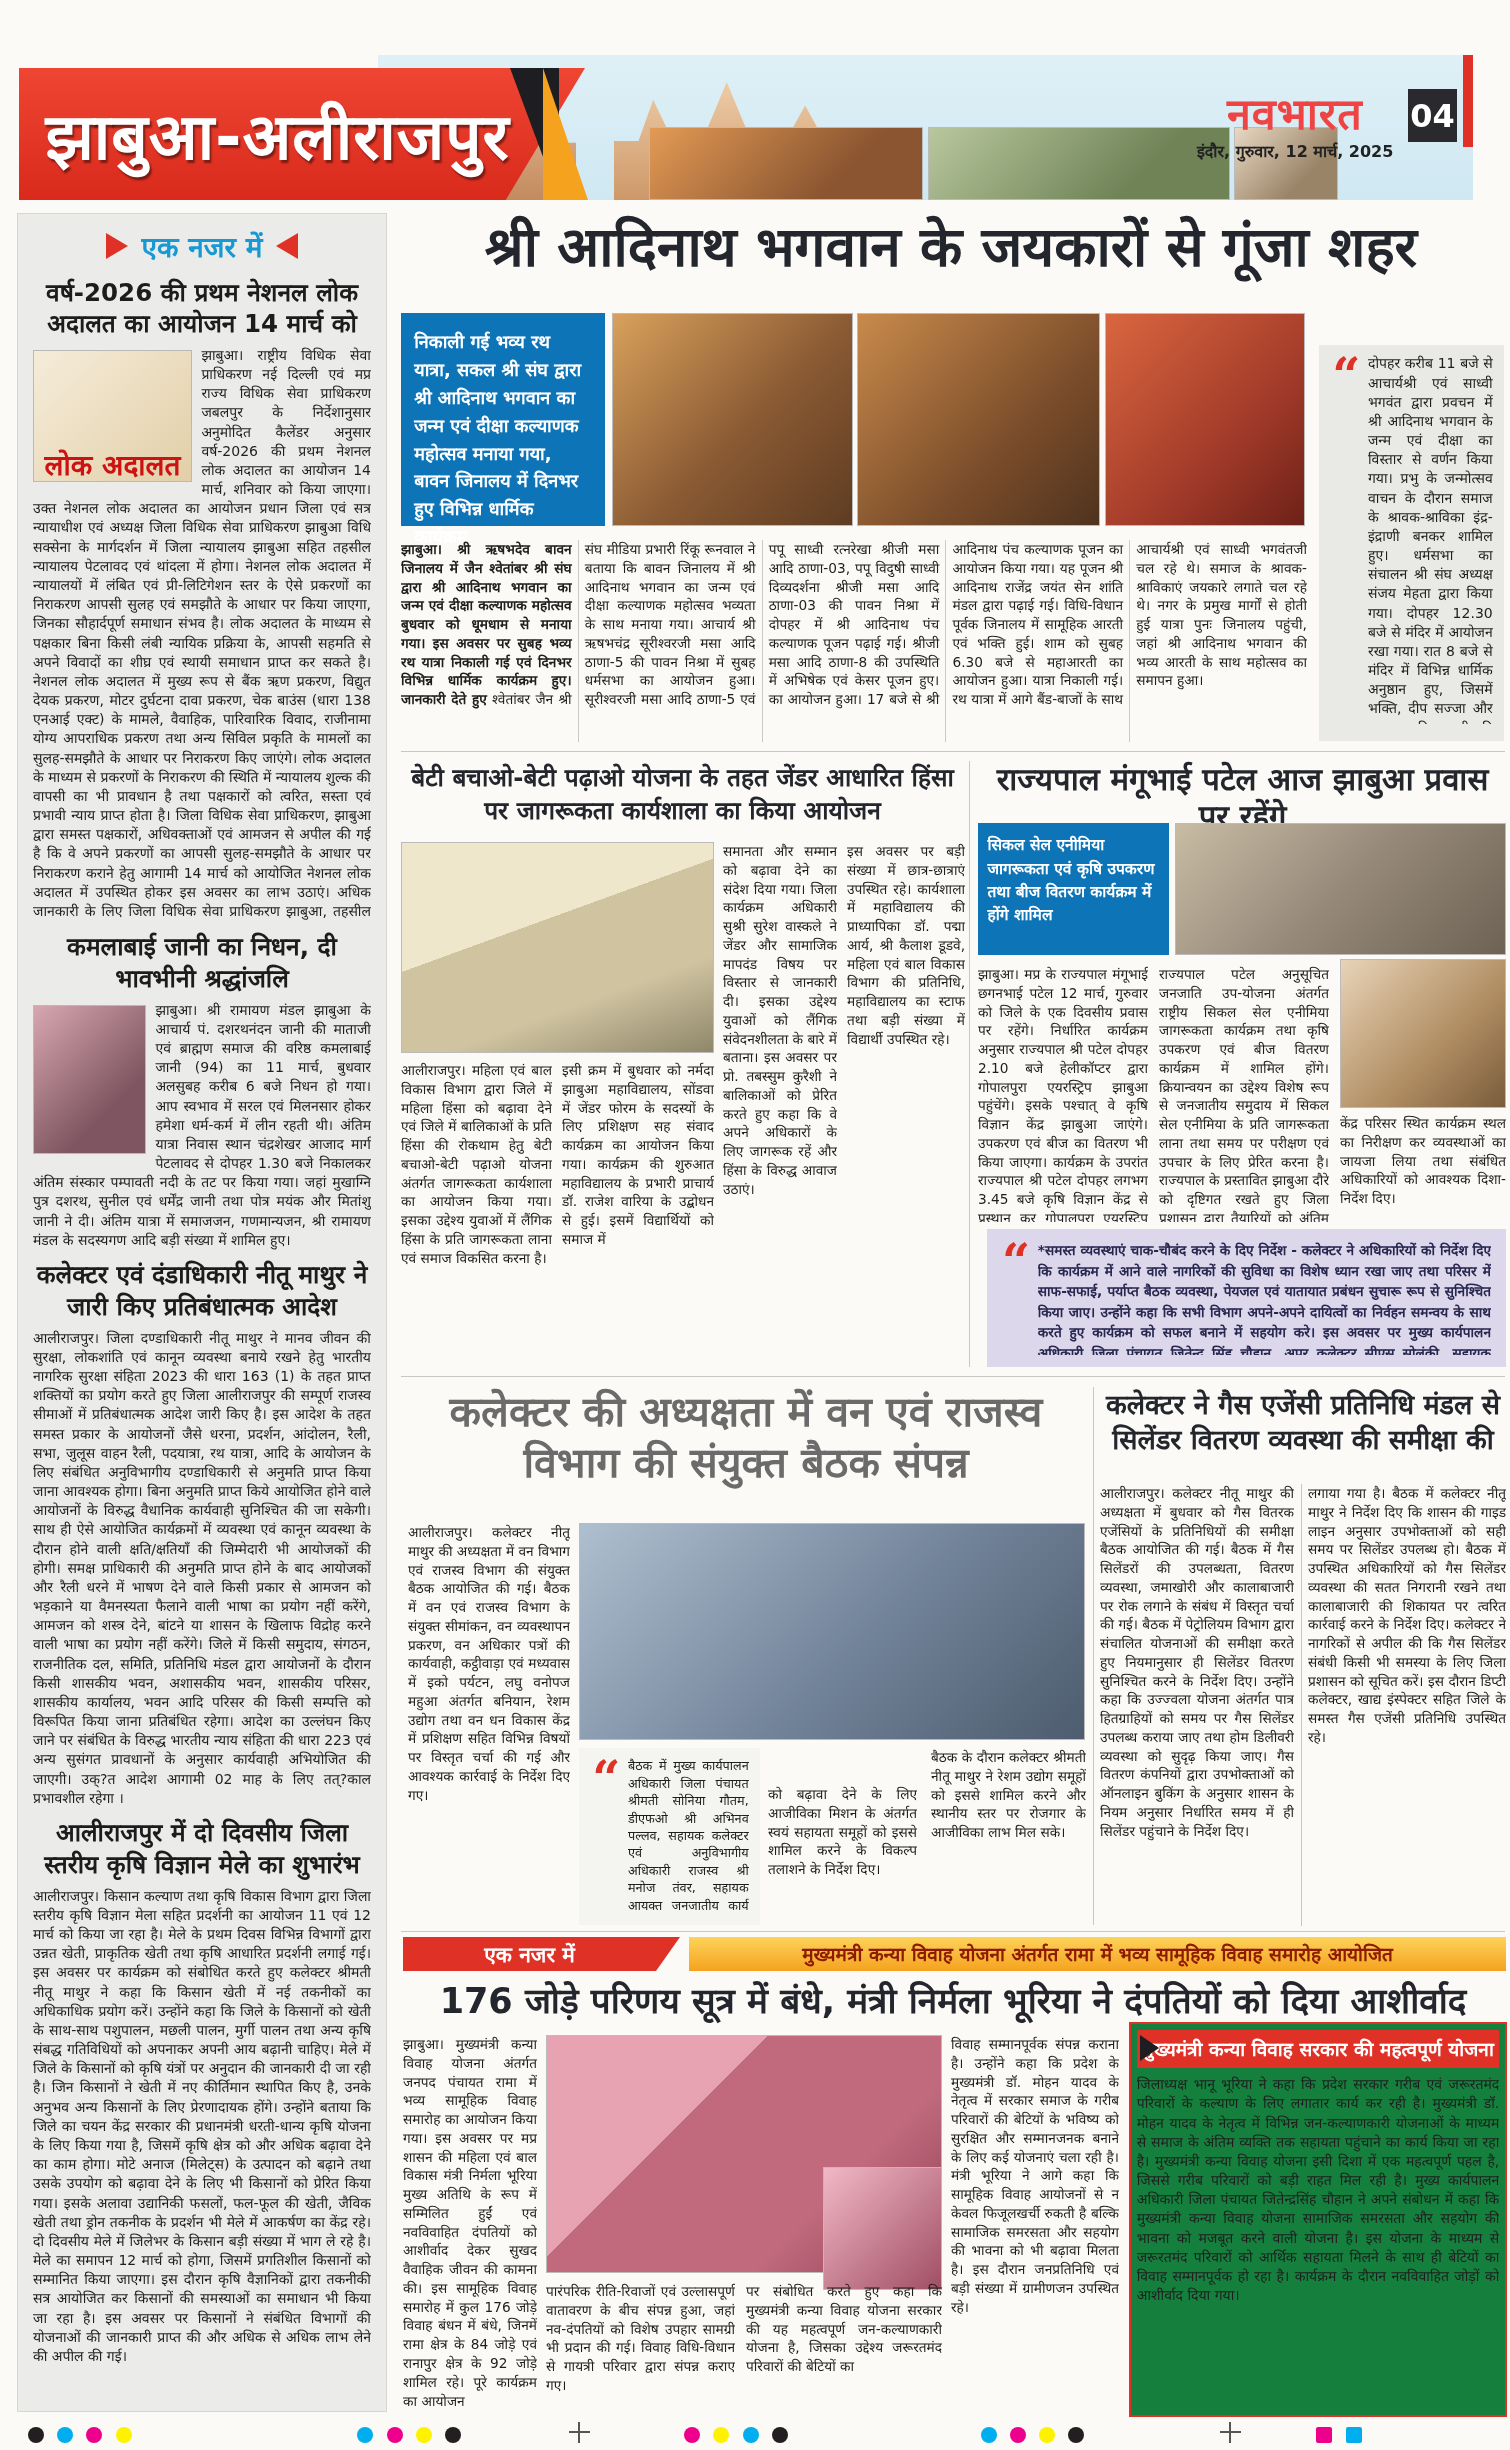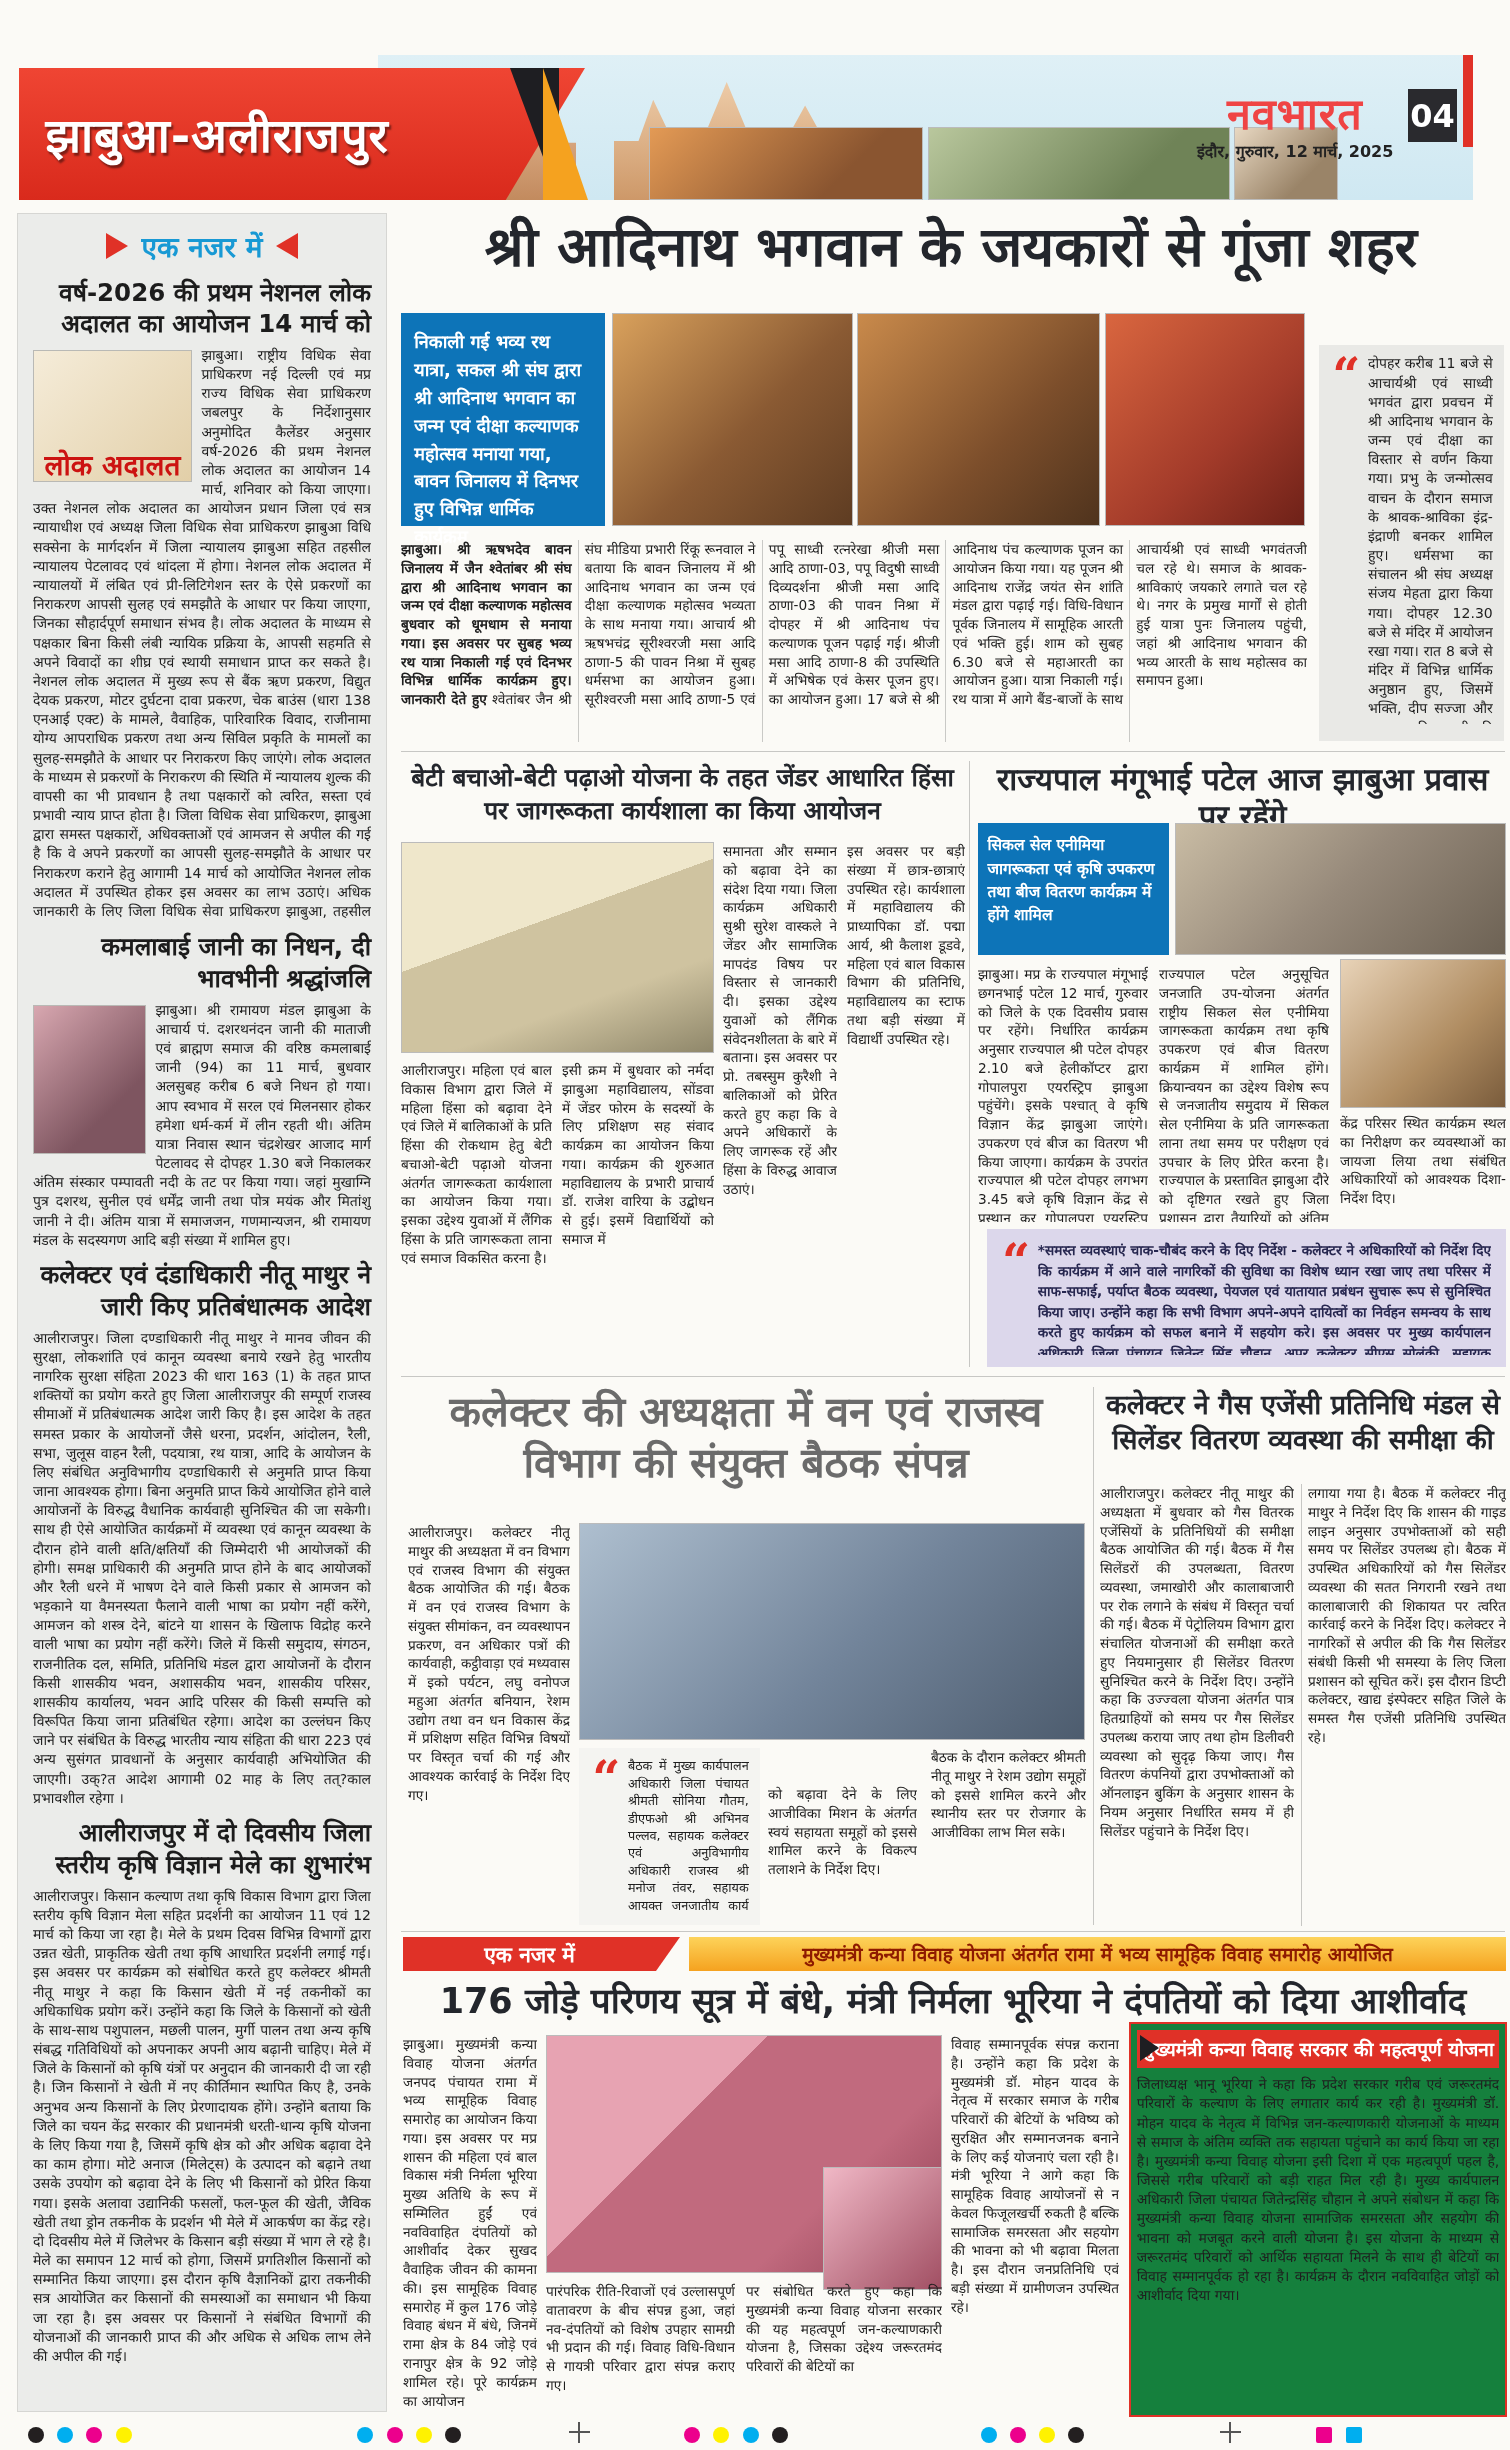--- a/index.html
+++ b/index.html
@@ -8,41 +8,41 @@
   .page{position:relative;width:1510px;height:2450px;margin:0 auto;background:#fbfaf6;overflow:hidden}
   .abs{position:absolute}
   .bt{font-size:13.7px;line-height:1.37;text-align:justify;color:#1e1e1e;overflow:hidden}
   .hl{font-weight:bold;color:#23262c;text-align:center}
   .photo{overflow:hidden;border:0.9px solid #bbb}
   .vr{width:0.9px;background:#c7c7c4}
   .hrule{height:0.9px;background:#c7c7c4}
   
   .sky{background:linear-gradient(#dff0f6,#cfe8f2)}
   .banner{background:linear-gradient(#ef4533,#d92a1c);display:flex;align-items:center;padding-left:26.4px}
-  .banner-text{color:#fff;font-size:47px;font-weight:bold;text-shadow:1.9px 2.8px 1.9px rgba(0,0,0,.45);letter-spacing:0.9px;white-space:nowrap}
+  .banner-text{color:#fff;font-size:64px;font-weight:bold;text-shadow:1.9px 2.8px 1.9px rgba(0,0,0,.45);letter-spacing:0.9px;white-space:nowrap}
   .tri{width:0;height:0}
   .masthead{font-size:43px;font-weight:bold;color:#ef4444;letter-spacing:0.9px}
   .pagebox{background:#2a2a2e;color:#fff;font-weight:bold;font-size:32px;display:flex;align-items:center;justify-content:center}
   .dateline{font-size:16px;font-weight:bold;color:#222}
   .temple{position:absolute;bottom:0;opacity:.85;border-radius:3.8px 3.8px 0 0}
   
   .kicker{background:#0d74b8;color:#fff;font-weight:bold;font-size:18px;line-height:1.55;padding:15px 13.2px;text-align:left}
   .bluebox{background:#0d74b8;color:#fff;font-weight:bold;font-size:15.6px;line-height:1.5;padding:11.3px 9.4px}
   .quotebox{background:#e9e9e6;padding:9.4px 11.3px 9.4px 13.2px}
   .qmark{font-family:"DejaVu Serif","Liberation Serif",serif;color:#e03127;font-size:49px;font-weight:bold;line-height:.7;float:left;margin:3.8px 7.6px 0 0}
   .lavender{background:#dcd7eb;padding:11.3px 15px}
   .lavender .txt{font-size:13.7px;font-weight:bold;color:#26264f;line-height:1.5;text-align:justify}
   .orange-strip{background:linear-gradient(#fdd35a,#f5a21f);display:flex;align-items:center;justify-content:center}
   .orange-strip span{color:#8e1a00;font-weight:bold;font-size:19px}
   .redlabel{background:#e03127;color:#fff;font-weight:bold;font-size:21px;display:flex;align-items:center;justify-content:center}
   .redbox{border:2.8px solid #e03127;background:#15803d}
   .redbox-head{background:#e03127;color:#fff;font-weight:bold;font-size:19px;display:flex;align-items:center;justify-content:center;position:relative}
   
   .rail{background:#ebecea;border:0.9px solid #d6d6d3;padding:7.6px 15px;overflow:hidden}
-  .rail h2{font-size:24.5px;line-height:1.3;text-align:right;color:#1c1c1c;margin:9.4px 0 5.7px}
+  .rail h2{font-size:24.5px;line-height:1.3;text-align:center;color:#1c1c1c;margin:9.4px 0 5.7px}
   .rail .bt{font-size:14px}
   .eyelabel{display:flex;align-items:center;justify-content:center;gap:13.2px;padding:5.7px 0 1.9px}
   .eyelabel span.lbl{color:#1899d4;font-size:28px;font-weight:bold}
   .tri-r{border-top:13.2px solid transparent;border-bottom:13.2px solid transparent;border-left:22.7px solid #e03127}
   .tri-l{border-top:13.2px solid transparent;border-bottom:13.2px solid transparent;border-right:22.7px solid #e03127}
   .floatimg{float:left;margin:3.8px 9.4px 3.8px 0;border:0.9px solid #b9b9b5}
   .gavel{background:linear-gradient(135deg,#f5ecd9,#e2cfa8);display:flex;align-items:center;justify-content:flex-end;flex-direction:column}
   .gavel span{color:#cc1311;font-weight:bold;font-size:28px;line-height:1.05;text-align:center}
   .lede{font-weight:bold}
   .reg-dot{width:16px;height:16px;border-radius:50%;display:inline-block;margin-right:13.2px}

